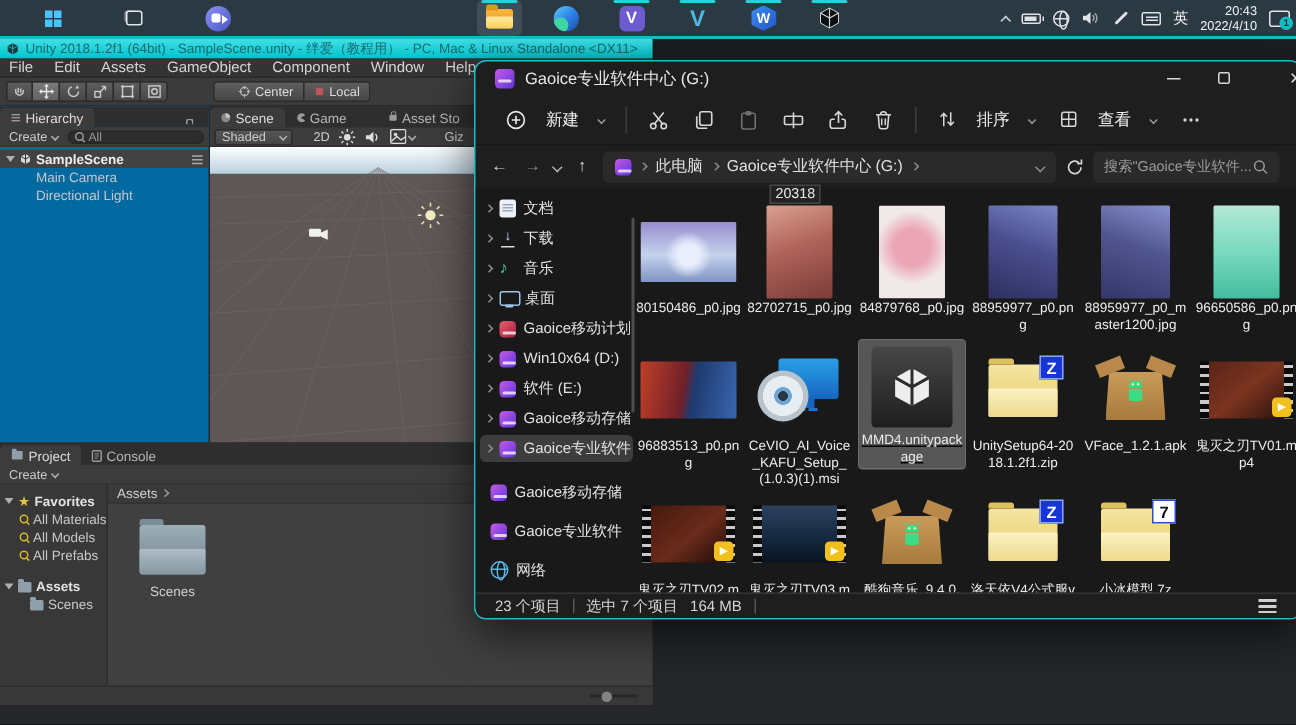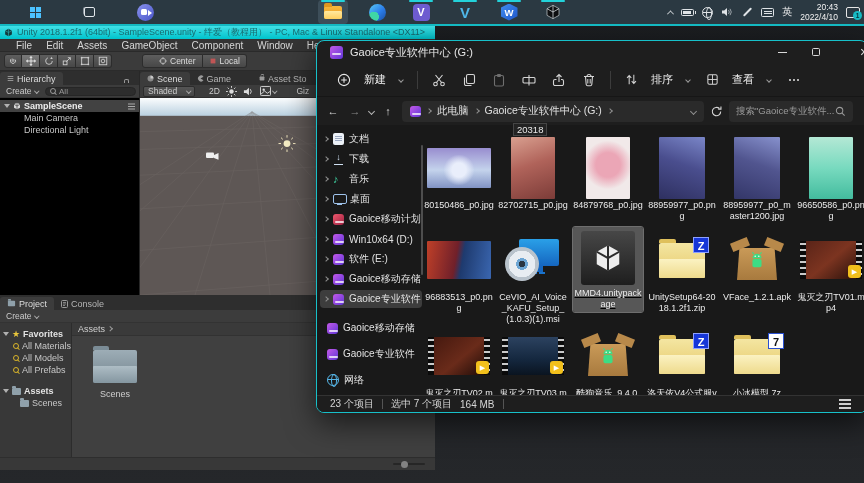--- a/index.html
+++ b/index.html
@@ -57,35 +57,35 @@
   .notif::before { content:''; position:absolute; left:0; top:1px; width:12px; height:9px; border:1px solid #e6e6e6; border-radius:2px; }
   .notif .badge1 { position:absolute; right:-2px; bottom:-2px; width:9px; height:9px; border-radius:50%; background:#17bac3; color:#04343a;
                    font-size:6.5px; display:flex; align-items:center; justify-content:center; font-weight:bold; }
 
   
   .unity { position:absolute; left:0; top:26px; width:435px; height:316px; background:#3a3a3a; z-index:10; }
   .u-title { height:13px; background:linear-gradient(#41e0e6,#00c3cc); display:flex; align-items:center; gap:4px;
              padding-left:4px; font-size:9px; color:#176b70; white-space:nowrap; overflow:hidden; }
   .u-cube { flex:0 0 auto; }
   .u-menu { height:13px; background:#343434; border-bottom:1px solid #2a2a2a; display:flex; gap:14px;
-            padding-left:16px; align-items:center; font-size:10px; color:#d6d6d6; }
+            padding-left:6px; align-items:center; font-size:10px; color:#d6d6d6; }
   .u-toolbar { height:19px; background:#3b3b3b; border-bottom:1px solid #2b2b2b; position:relative; }
   .toolgrp { position:absolute; left:4px; top:2px; display:flex; }
   .toolbtn { width:18px; height:14px; background:linear-gradient(#5e5e5e,#474747); border:1px solid #2c2c2c; border-left-width:0;
              display:flex; align-items:center; justify-content:center; }
   .toolbtn:first-child { border-left-width:1px; border-radius:3px 0 0 3px; }
   .toolbtn:last-child { border-radius:0 3px 3px 0; }
   .toolbtn.on { background:linear-gradient(#7a7a7a,#626262); }
   .pivotgrp { position:absolute; left:142px; top:2px; display:flex; }
   .pivbtn { height:14px; padding:0 6px; background:linear-gradient(#5e5e5e,#474747); border:1px solid #2c2c2c; border-left-width:0;
             display:flex; align-items:center; gap:3px; font-size:8.5px; color:#ddd; }
   .pivbtn:first-child { border-left-width:1px; border-radius:3px 0 0 3px;padding-left:16px; }
   .pivbtn:last-child { border-radius:0 3px 3px 0; }
   .u-main { position:absolute; left:0; top:45px; width:435px; height:224px; display:flex; }
-  .u-hier { width:140px; border-right:1px solid #282828; display:flex; flex-direction:column; background:#000000; }
+  .u-hier { width:140px; border-right:1px solid #282828; display:flex; flex-direction:column; background:#0369a1; }
   .u-tabs { height:14px; background:#2e2e2e; display:flex; align-items:flex-end; position:relative; }
   .u-tab { height:13px; padding:0 7px; display:flex; align-items:center; gap:3px; font-size:9px; color:#b5b5b5; }
   .u-tab.on { background:#3c3c3c; border-radius:3px 3px 0 0; color:#dcdcdc; }
   .u-createrow { height:13px; background:#3c3c3c; border-bottom:1px solid #333; display:flex; align-items:center; gap:4px; padding:0 3px; }
   .mini-btn { display:flex; align-items:center; gap:3px; font-size:8.5px; color:#ccc; padding:0 3px; height:10px; }
   .mini-search { flex:1; height:9px; background:#2d2d2d; border:1px solid #262626; border-radius:5px; display:flex; align-items:center; gap:3px; padding:0 4px;
                  font-size:8px; color:#9a9a9a; }
   .mag { position:relative; width:6px; height:6px; flex:0 0 auto; }
   .mag::before { content:''; position:absolute; left:0; top:0; width:4px; height:4px; border:1px solid #999; border-radius:50%; }
   .mag::after { content:''; position:absolute; right:0; bottom:0; width:2.5px; height:1px; background:#999; transform:rotate(45deg); }

